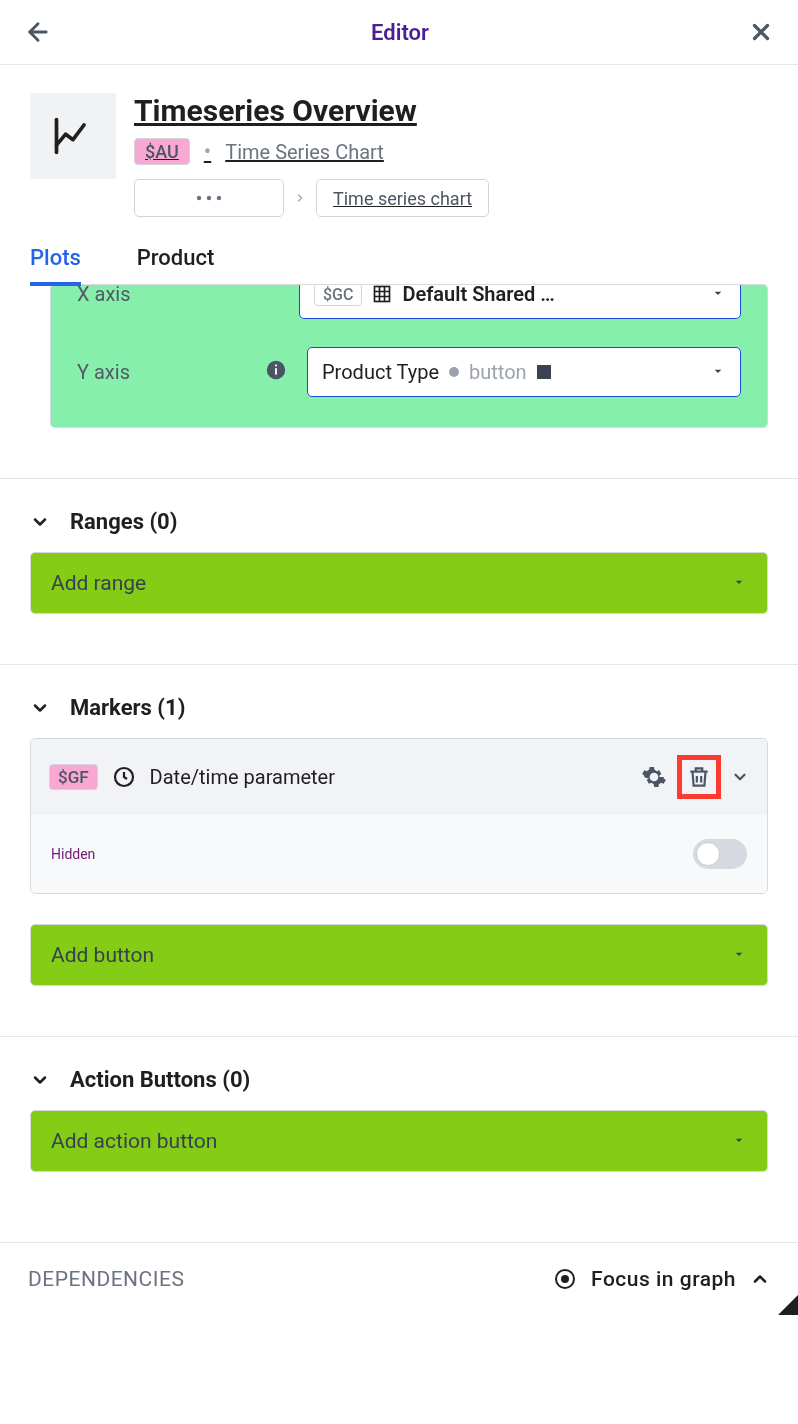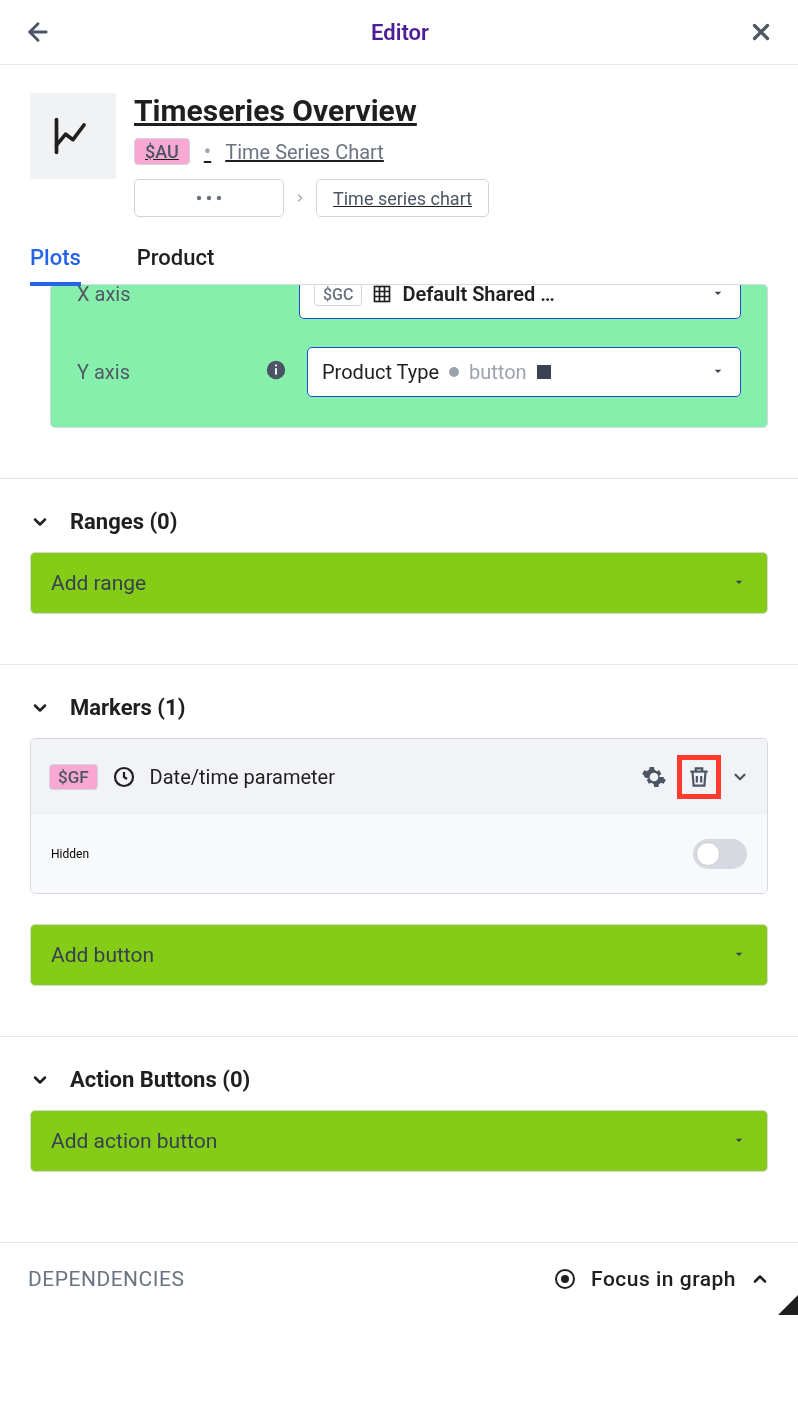--- a/index.html
+++ b/index.html
@@ -192,21 +192,21 @@
         </div>
       </div>
       <div class="icon-btn">
         <svg width="18" height="18" viewBox="0 0 24 24" fill="none" stroke="#4b5563" stroke-width="3" stroke-linecap="round" stroke-linejoin="round">
             <path d="M6 9l6 6 6-6"></path>
           </svg>
       </div>
     </div>
   </div>
   <div class="marker-body">
-    <span style="color:#000000;font-size:12px;">Hidden</span>
+    <span style="color:#701a75;font-size:14px;">Hidden</span>
     <div class="toggle">
         <div class="knob"></div>
       </div>
   </div>
 </div>
 <div style="height:30px;"></div>
 <div class="add-box">
   <span>Add button</span>
   <span class="chev"><svg width="16" height="16" viewBox="0 0 24 24" fill="#3b4352">
         <path d="M7 10l5 5 5-5z"></path>

